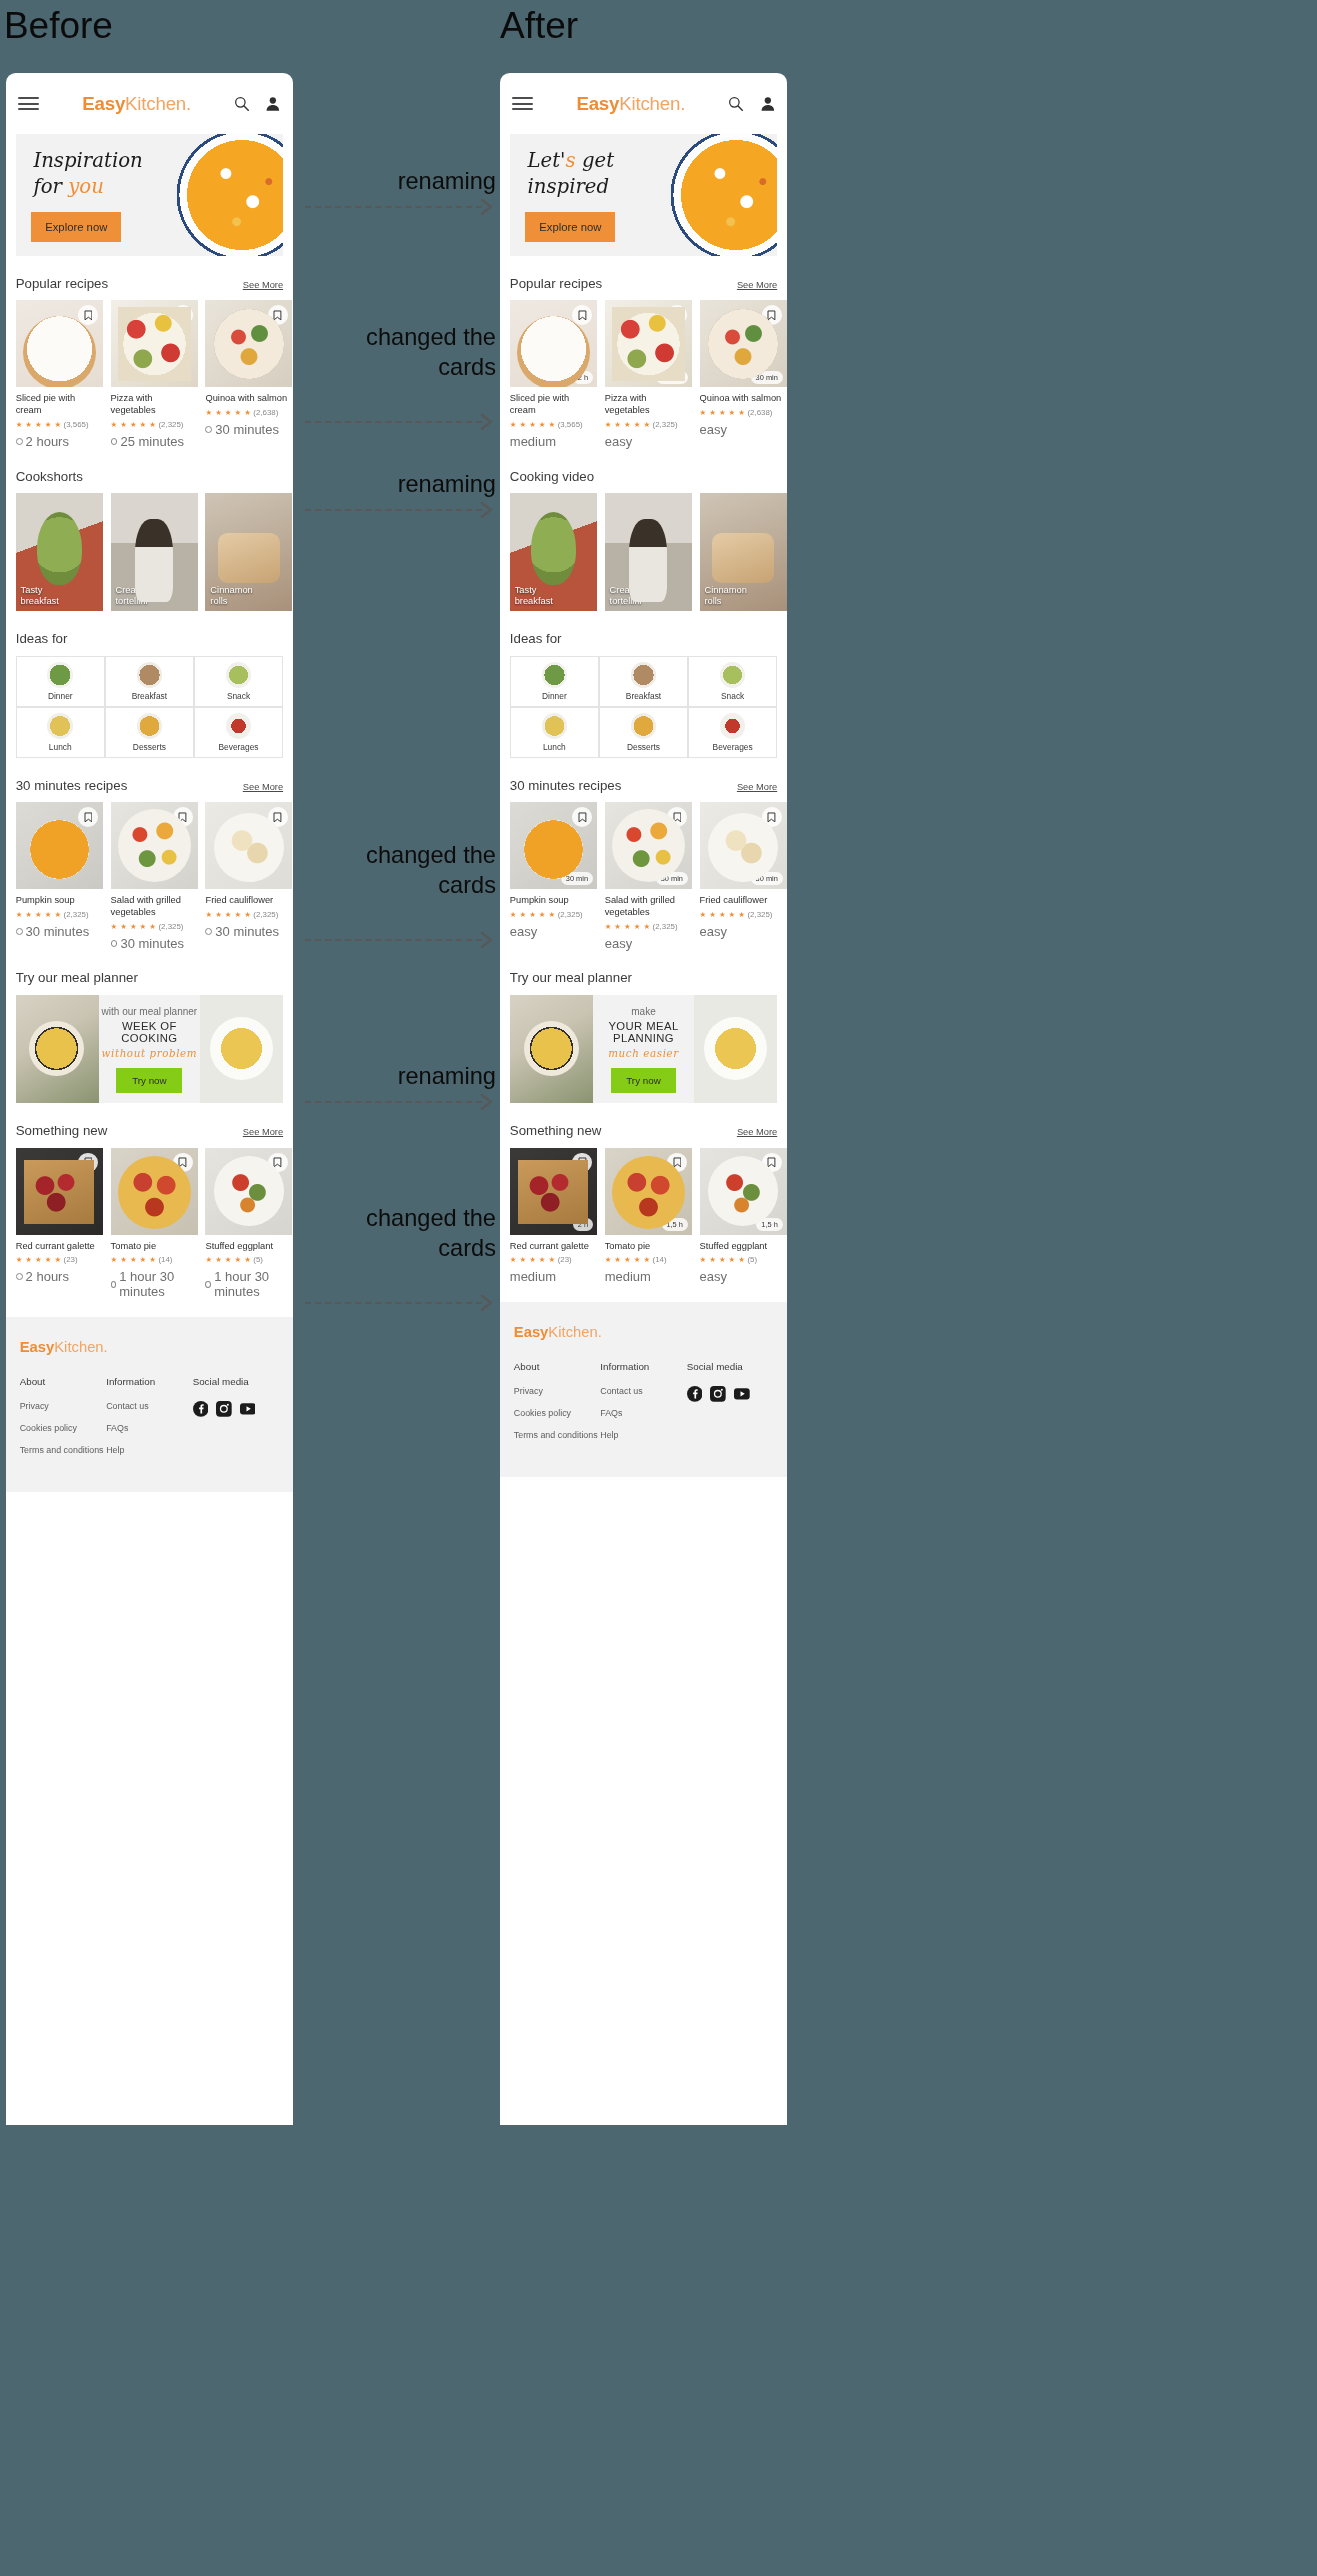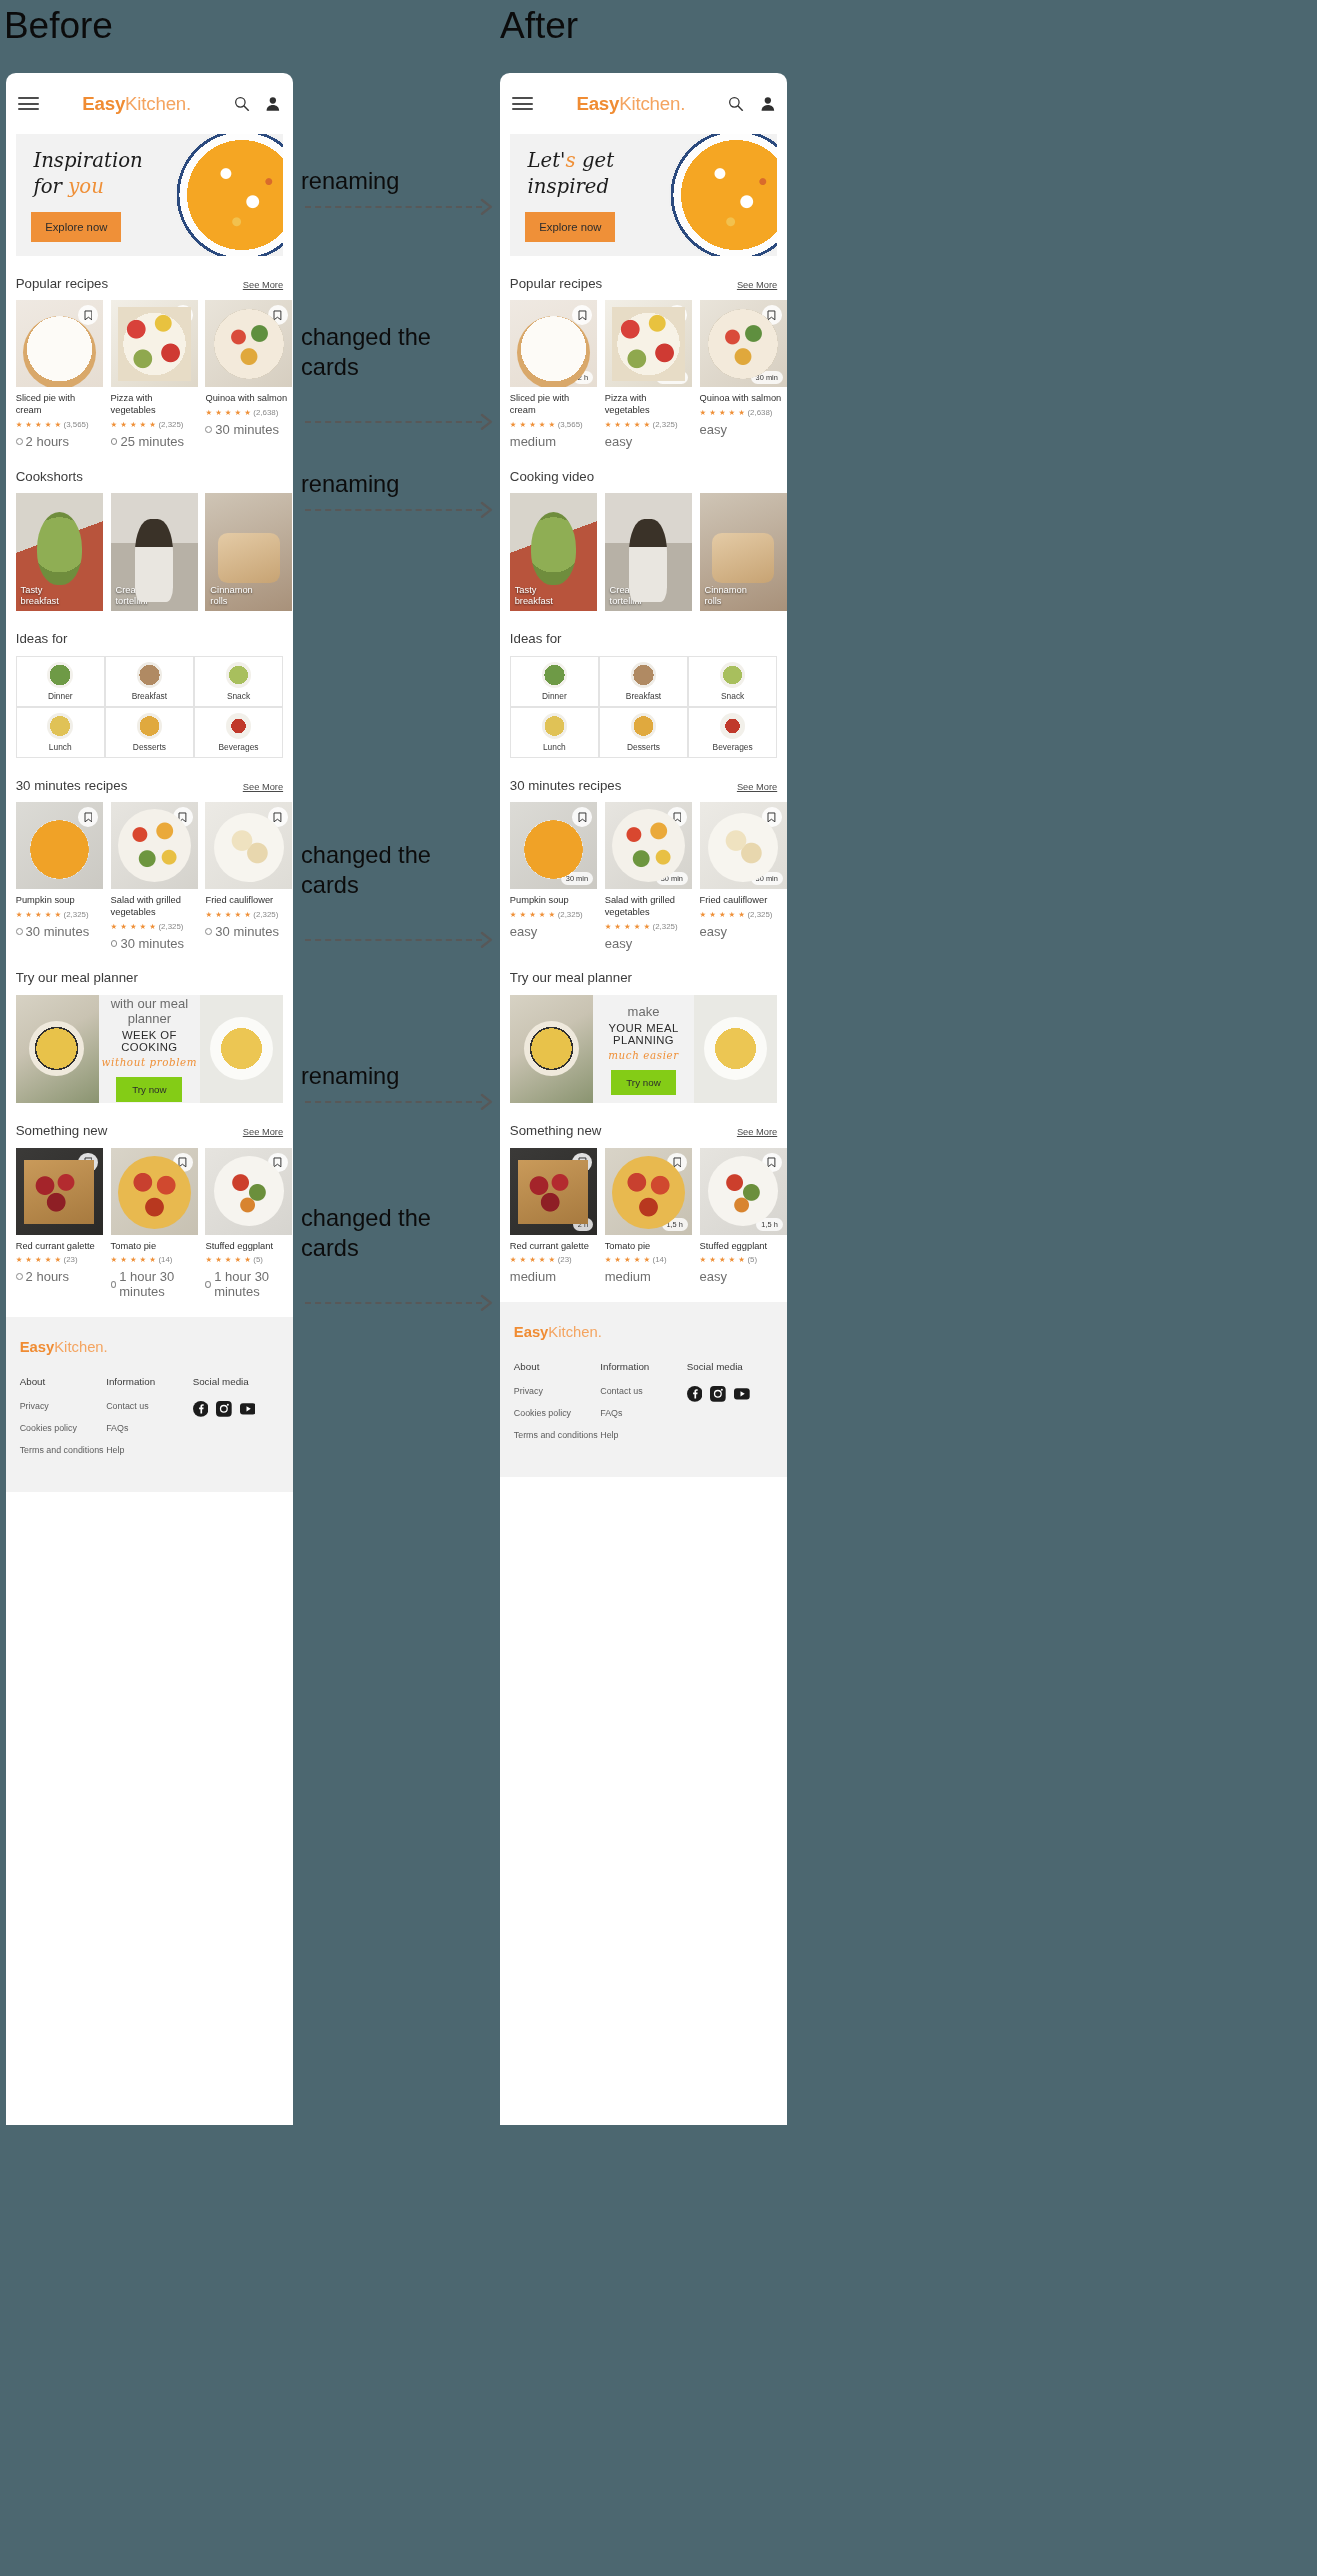--- a/index.html
+++ b/index.html
@@ -149,21 +149,21 @@
   }
   .planner-left:after{
     content:""; position:absolute; left:13.8px; top:25.6px; width:55px; height:55px;
     border-radius:50%;
     background:radial-gradient(circle at 50% 50%, #e8c24a 0 52%, #2f2f2f 52% 56%, #efe9dc 56%);
   }
   .planner-mid {
     flex:1; display:flex; flex-direction:column;
     align-items:center; justify-content:center; gap:3px; text-align:center;
   }
-  .p-small { font-size:13px; color:#6c6c6c; }
+  .p-small { font-size:10px; color:#6c6c6c; }
   .p-big { font-size:11.3px; color:#2c2c2c; letter-spacing:0.4px; }
   .p-script {
     font-family:"DejaVu Serif", serif; font-style:italic;
     font-size:10.3px; color:#ef9038; letter-spacing:0.6px;
   }
   .p-btn {
     margin-top:5.9px; background:#84cc16; border:none; color:#2c2c2c;
     font-size:9.8px; padding:6.9px 15.7px; cursor:pointer;
     font-family:"Liberation Sans", sans-serif;
   }
@@ -185,21 +185,21 @@
   .f-cols { display:flex; }
   .f-col { flex:1; }
   .f-col h4 { font-size:9.8px; font-weight:400; color:#3b3b3b; margin-bottom:13.8px; }
   .f-col a { display:block; font-size:8.9px; color:#5d5d5d; text-decoration:none; margin-bottom:11.8px; }
   .socials { display:flex; gap:7.9px; }
   .soc { width:15.7px; height:15.7px; display:block; }
 
   
   .annot { position:absolute; }
   .annot-label {
-    position:absolute; text-align:left; font-size:23.6px; color:#0c0c0c;
+    position:absolute; text-align:right; font-size:23.6px; color:#0c0c0c;
     line-height:29.5px; width:295px; left:0;
   }
   .annot-line {
     position:absolute; left:3.9px; width:273px; height:0;
     border-top:2px dashed #585858;
   }
   .annot-arrow { position:absolute; left:273px; width:13.8px; height:17.7px; }
 
   
   .img-pie    { background:linear-gradient(160deg,#efe9e2,#e6ddd2);}

